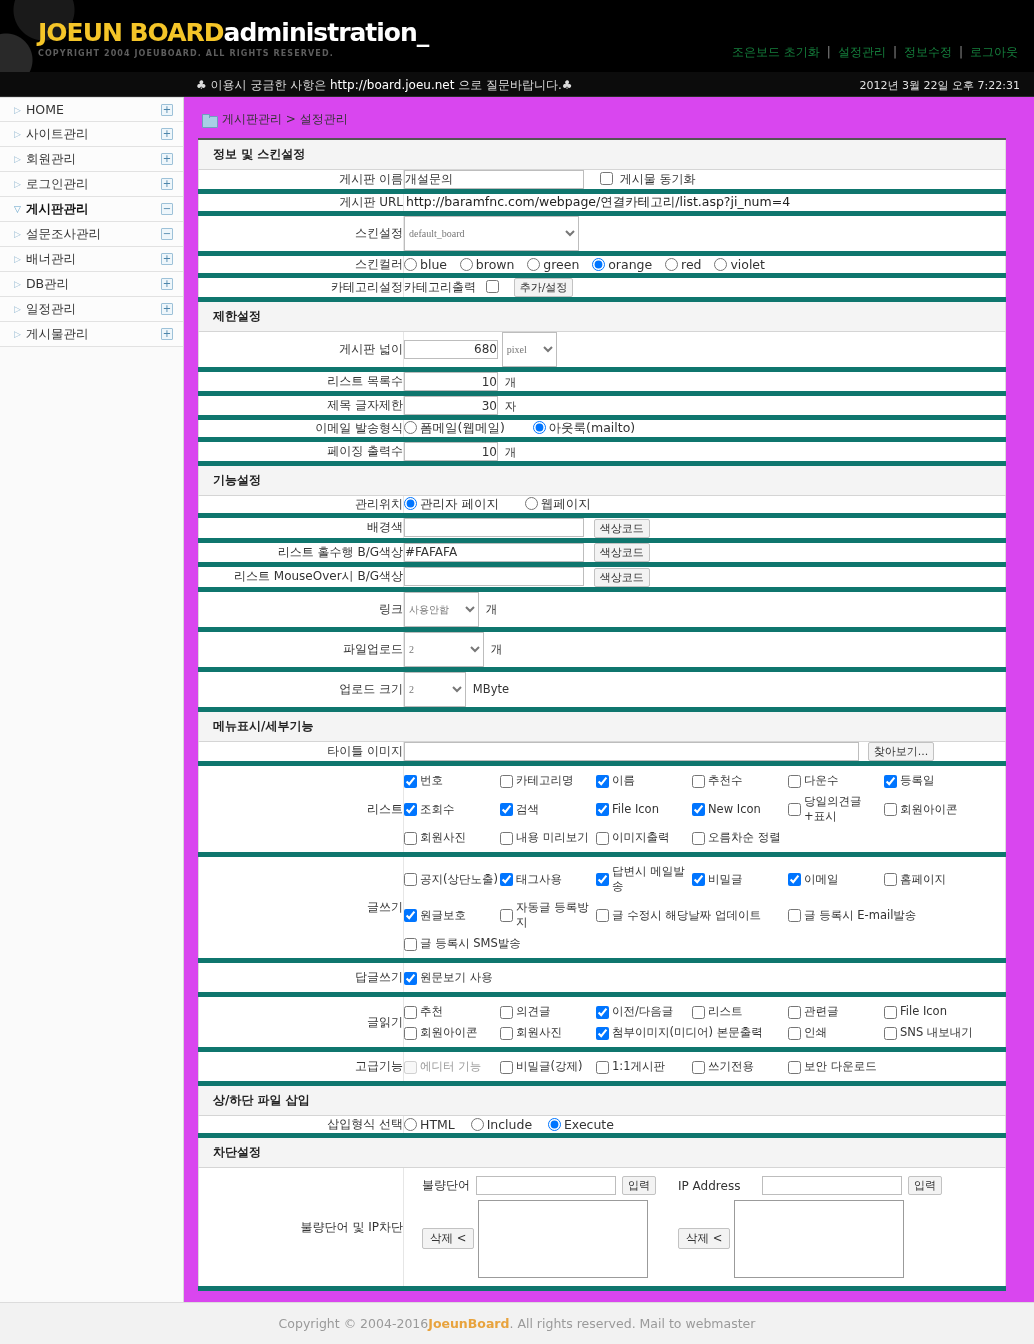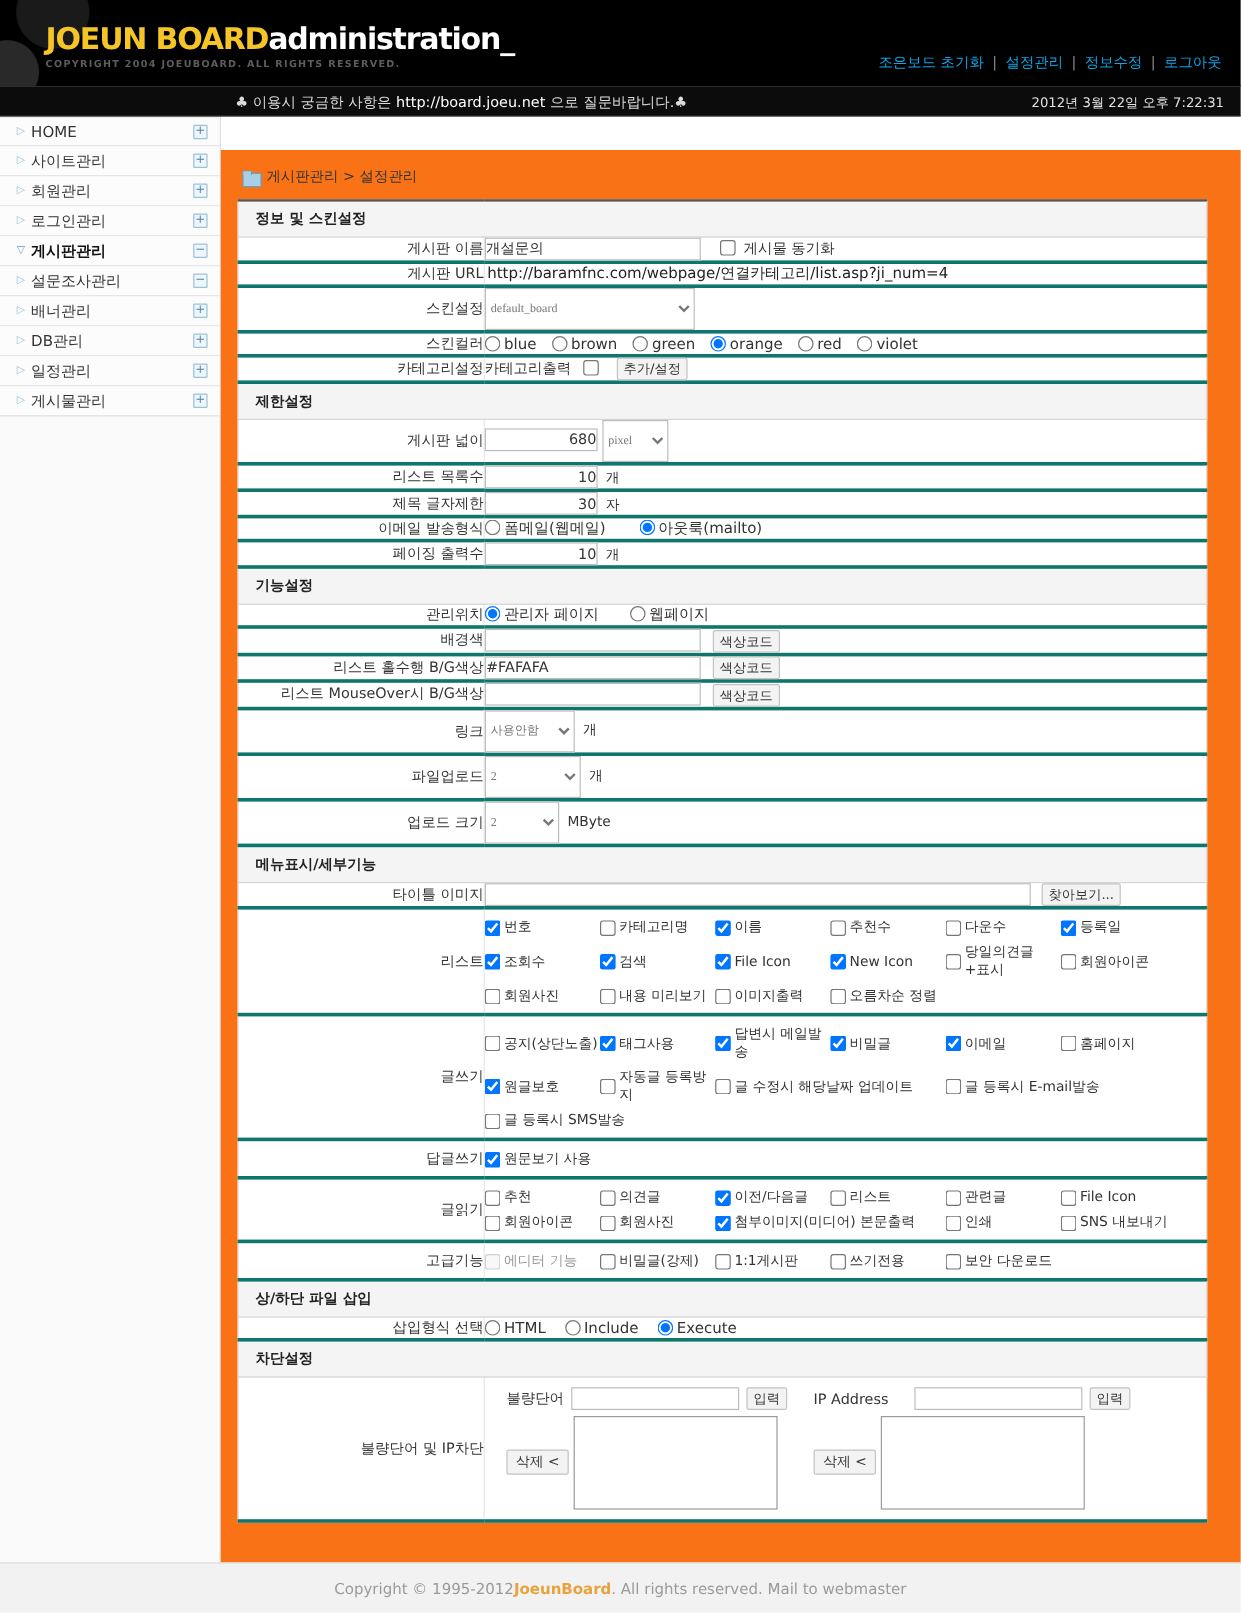--- a/index.html
+++ b/index.html
@@ -32,21 +32,21 @@
   .logo-yellow { color:#f5c528; }
   .logo-white { color:#ffffff; font-weight:bold; }
   .logo-sub {
     margin-top:4px; font-size:8px; color:#5d5d5d; letter-spacing:1.1px;
     font-weight:bold; white-space:nowrap;
   }
   .topnav {
     position:absolute; right:16px; top:44px;
     color:#e8e8e8; font-size:12px; white-space:nowrap;
   }
-  .topnav a { color:#0ea5e9; text-decoration:none; }
+  .topnav a { color:#15803d; text-decoration:none; }
   .topnav .sep { color:#8a8a8a; margin:0 7px; }
 
   
   .noticebar {
     height:25px; background:#0c0c0c; color:#dcdcdc;
     position:relative; border-bottom:1px solid #2a2a2a;
   }
   .notice-text {
     position:absolute; left:196px; top:5px; font-size:12px; white-space:nowrap;
   }
@@ -55,21 +55,21 @@
     position:absolute; right:14px; top:6px; font-size:11px; color:#e2e2e2;
     white-space:nowrap;
   }
 
   
   .page { display:flex; height:1206px; align-items:stretch; }
   .sidebar {
     width:184px; background:#fafafa; border-right:1px solid #d8d8d8;
     padding-top:0;
   }
-  .content { flex:1; background:#f97316; padding:14px 10px 0 14px;margin-top:28px; }
+  .content { flex:1; background:#d946ef; padding:14px 10px 0 14px; }
 
   
   .nav-item {
     height:25px; display:flex; align-items:center;
     border-bottom:1px solid #e2e2e2; padding:0 10px 0 14px;
     background:#fcfcfc; cursor:pointer;
   }
   .nav-item:first-child { border-top:1px solid #e2e2e2; }
   .nav-arrow { color:#9bbdd4; font-size:9px; margin-right:5px; }
   .nav-label { flex:1; font-size:12.5px; color:#333; }
@@ -98,21 +98,21 @@
     background:#a8cfe6; border:1px solid #6f9fbe; border-bottom:none;
     border-radius:1px 1px 0 0;
   }
 
   
   .stable {
     width:808px; border-collapse:collapse; border-top:2px solid #555;
     border-left:1px solid #ddd; border-right:1px solid #ddd;
     border-bottom:1px solid #ddd; background:#fff;
   }
-  .stable td { border-bottom:3px solid #0f766e; padding:0; vertical-align:middle; }
+  .stable td { border-bottom:5px solid #0f766e; padding:0; vertical-align:middle; }
   .sec-head td {
     background:#f4f4f4; font-weight:bold; font-size:12px; color:#222;
     padding:6px 0 6px 14px; border-top:2px solid #555; border-bottom:1px solid #d5d5d5;
   }
   .lbl {
     width:205px; text-align:right; padding:5px 10px 5px 0;
     color:#333; font-size:12px; border-right:1px solid #e6e6e6;
     background:#fff;
   }
   .val { padding:5px 0 5px 8px; font-size:12px; color:#333; }
@@ -698,16 +698,16 @@
         </td>
       </tr>
     </tbody>
       </table>
 
 
   </div>
 </div>
 
 <div class="footer">
-  <span>Copyright © 1995-2012 </span>
+  <span>Copyright © 2004-2016 </span>
     <span class="brand">JoeunBoard</span>
     <span>. All rights reserved. Mail to webmaster</span>
 </div>
 
 </body></html>

